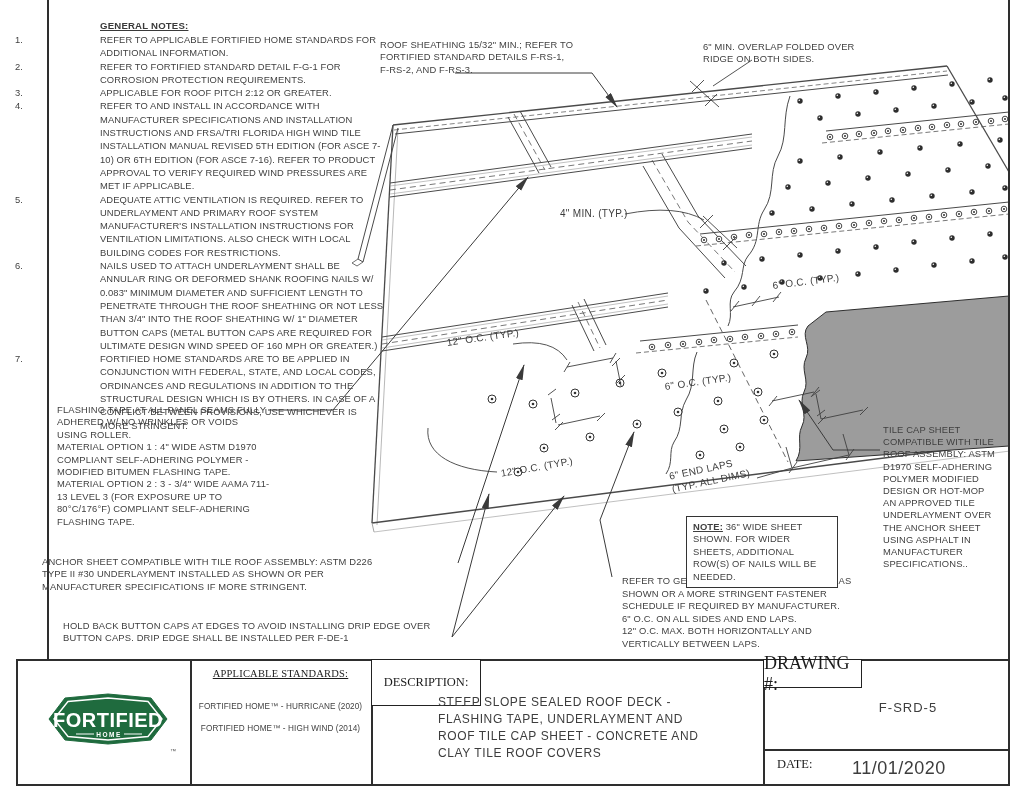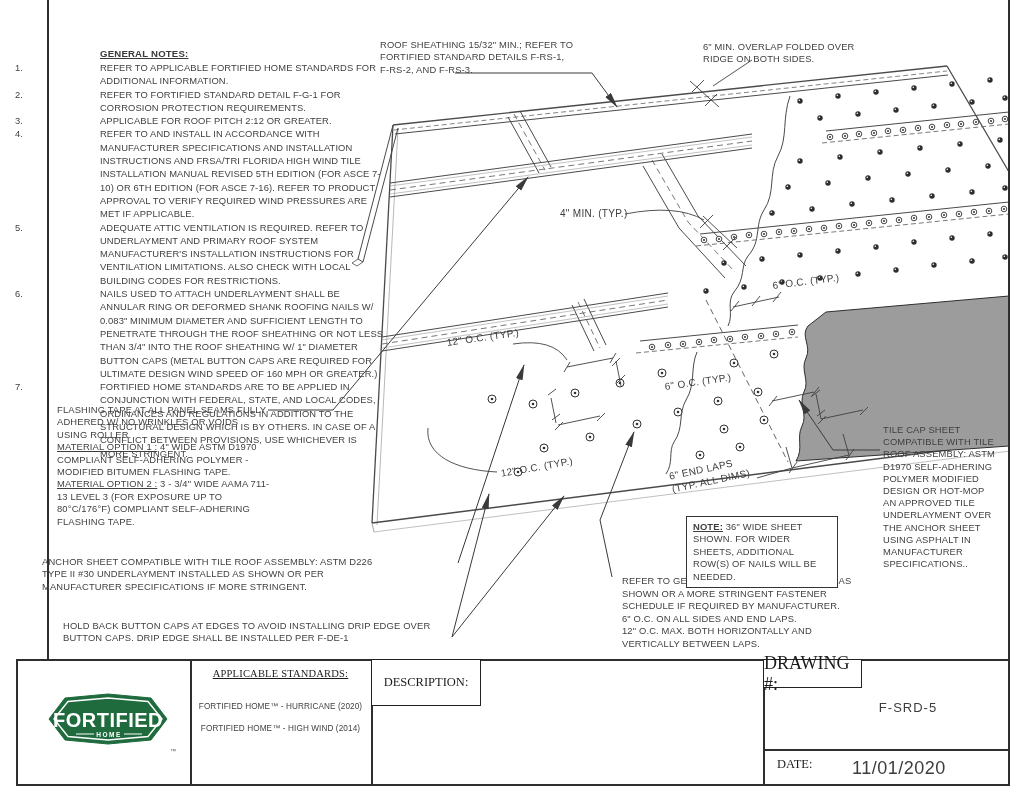--- a/index.html
+++ b/index.html
@@ -1,24 +1,24 @@
 <!DOCTYPE html>
 <html><head>
 <meta charset="utf-8">
 <style>
   * { margin:0; padding:0; box-sizing:border-box; }
   html,body { width:1024px; height:791px; background:#ffffff; overflow:hidden;
     font-family:"Liberation Sans", sans-serif; }
   .sheet { position:relative; width:1024px; height:791px; background:#fff; }
   .abs { position:absolute; }
   .note { font-size:9.4px; line-height:12.4px; color:#3f3f3f; letter-spacing:0.15px; }
-  .gn-title { font-size:9.6px; font-weight:700; text-decoration:underline; color:#3a3a3a; letter-spacing:0.2px; margin-left:85px; margin-bottom:2px;margin-top:28px;}
+  .gn-title { font-size:9.6px; font-weight:700; text-decoration:underline; color:#3a3a3a; letter-spacing:0.2px; margin-left:85px; margin-bottom:2px;}
   .gn-item { position:relative; margin-left:85px; width:286px; font-size:9.4px; line-height:13.3px; color:#3f3f3f; letter-spacing:0.1px;}
   .gn-num { position:absolute; left:-85px; top:0; width:30px; }
-  .u { text-decoration:underline; }
+  .u { }
   .dimlabel { font-size:10px; color:#3c3c3c; letter-spacing:0.3px; white-space:nowrap; transform-origin:left top; }
   .vline { background:#2e2e2e; width:1.5px; }
   .hline { background:#2e2e2e; height:2px; }
   .tb-serif { font-family:"Liberation Serif", serif; font-weight:400; color:#1c1c1c; }
   .hdr-box { border:1.6px solid #222; background:#fff; display:flex; align-items:center; justify-content:center; }
   .notebox { border:1.2px solid #333; background:#fff; padding:4px 6px; width:152px; }
   .center { text-align:center; }
   svg { display:block; }
 </style>
 </head>
@@ -383,20 +383,26 @@
   </svg>
   <div class="abs" style="left:170px;top:748px;font-size:6px;color:#555">™</div>
 
   <div class="abs tb-serif center" style="left:190px;top:668px;width:181px;font-size:10.5px;text-decoration:underline;letter-spacing:0.2px">APPLICABLE STANDARDS:</div>
   <div class="abs center" style="left:190px;top:702px;width:181px;font-size:8.2px;color:#3f3f3f;letter-spacing:0.1px">FORTIFIED HOME™ - HURRICANE (2020)</div>
   <div class="abs center" style="left:190px;top:724px;width:181px;font-size:8.2px;color:#3f3f3f;letter-spacing:0.1px">FORTIFIED HOME™ - HIGH WIND (2014)</div>
 
   <div class="abs hdr-box" style="left:371px;top:659px;width:110px;height:47px">
     <span class="tb-serif" style="font-size:12.5px">DESCRIPTION:</span>
   </div>
+  <div class="abs" style="left:438px;top:694px;width:300px;font-size:12px;line-height:17px;color:#3d3d3d;letter-spacing:0.6px">
+    <div>STEEP SLOPE SEALED ROOF DECK -</div>
+    <div>FLASHING TAPE, UNDERLAYMENT AND</div>
+    <div>ROOF TILE CAP SHEET - CONCRETE AND</div>
+    <div>CLAY TILE ROOF COVERS</div>
+  </div>
 
   <div class="abs hdr-box" style="left:763px;top:659px;width:99px;height:29px">
     <span class="tb-serif" style="font-size:18px">DRAWING #:</span>
   </div>
   <div class="abs center" style="left:763px;top:700px;width:290px;font-size:13px;color:#3d3d3d;letter-spacing:1px">F-SRD-5</div>
   <div class="abs tb-serif" style="left:777px;top:757px;font-size:12.5px">DATE:</div>
   <div class="abs" style="left:852px;top:758px;font-size:18px;color:#3d3d3d;letter-spacing:0.5px">11/01/2020</div>
 
 </div>
 

